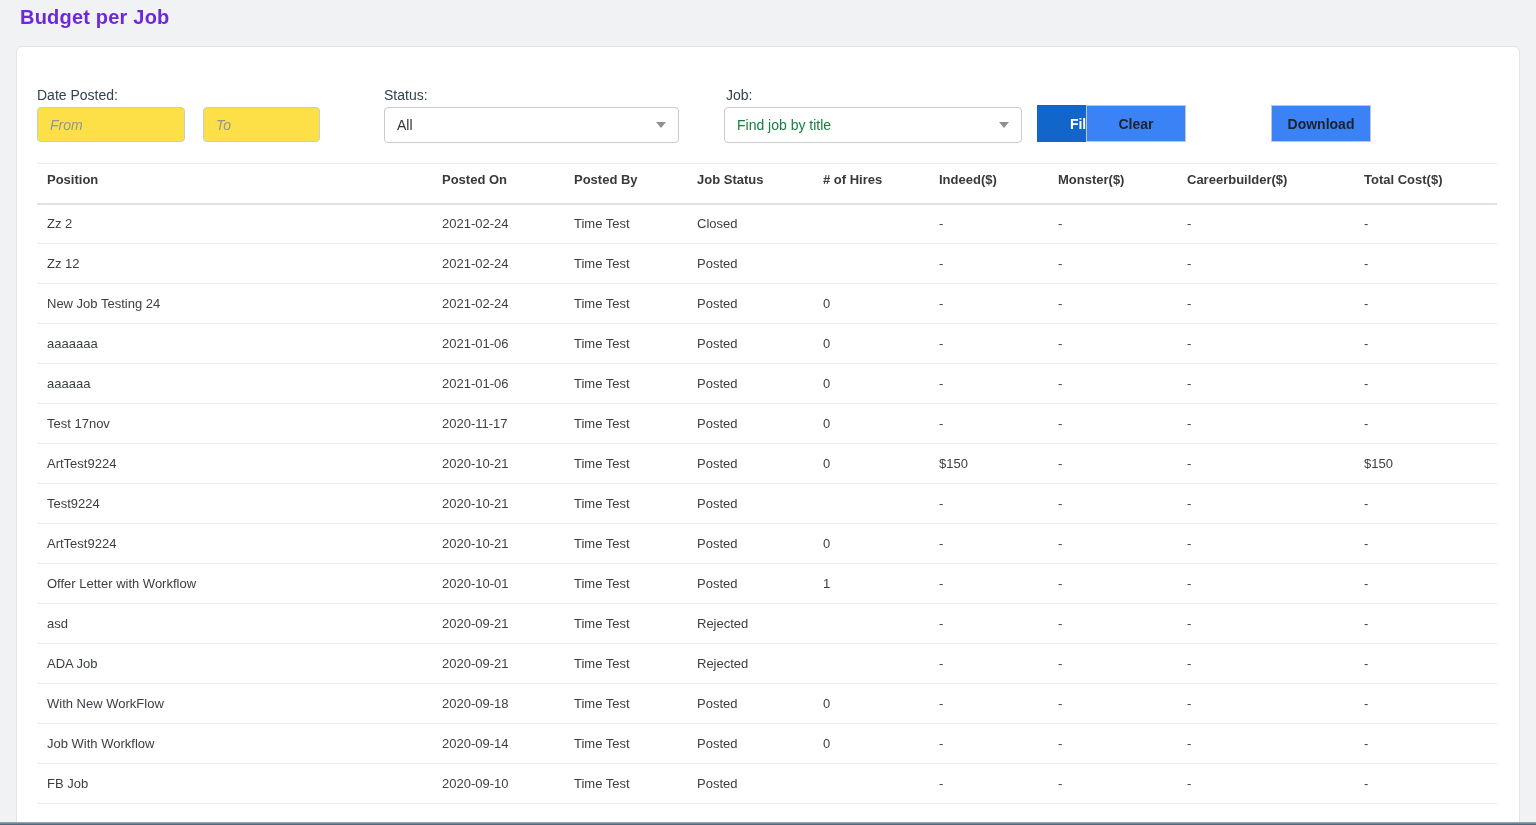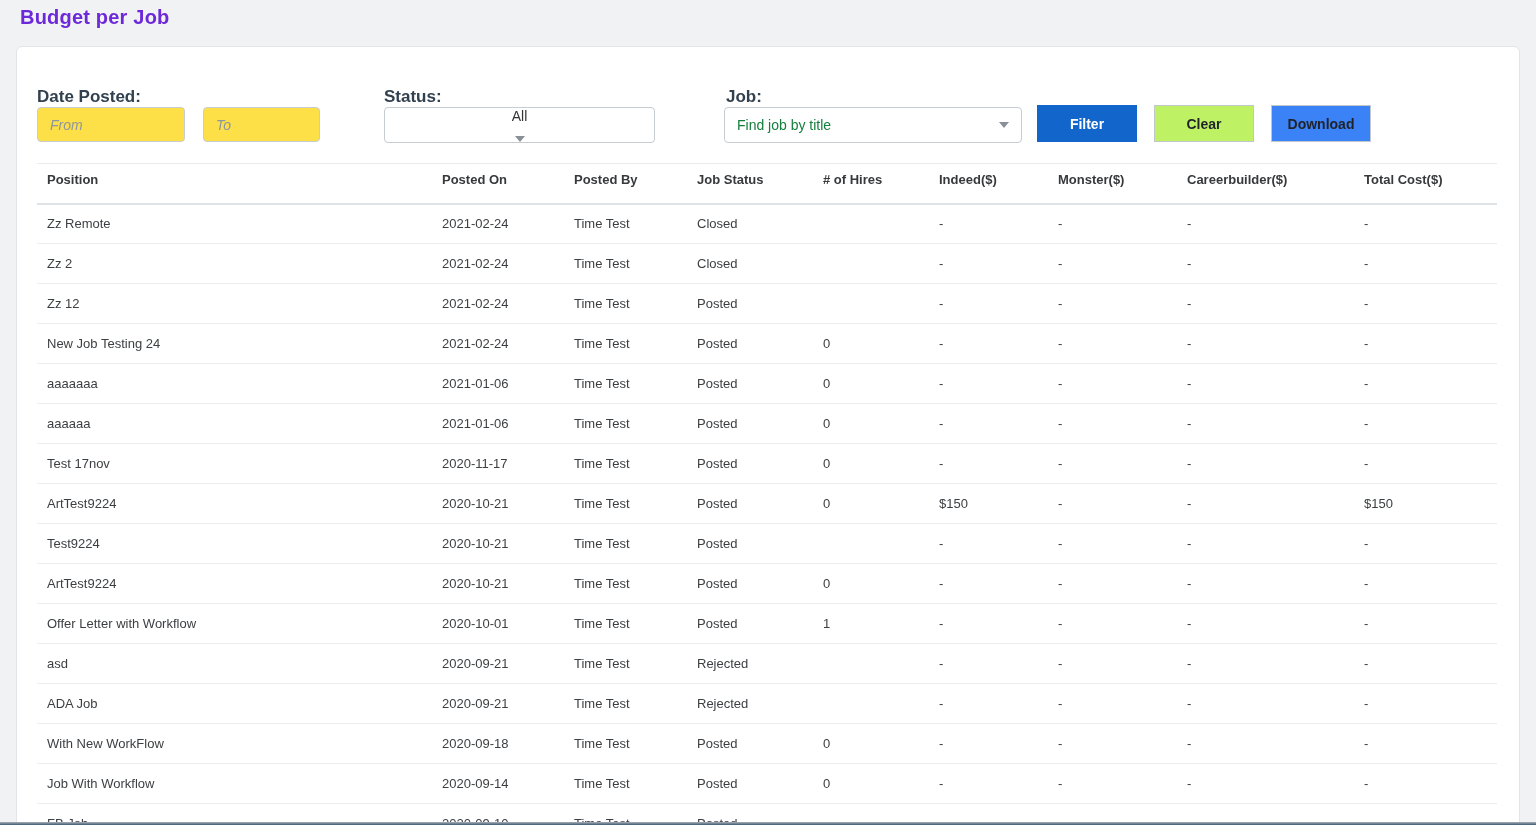--- a/index.html
+++ b/index.html
@@ -17,21 +17,21 @@
   }
   .card {
     position: absolute; left: 16px; top: 46px;
     width: 1504px; height: 860px;
     background: #ffffff;
     border: 1px solid #e2e5e8;
     border-radius: 6px;
   }
   .filter-label {
     position: absolute;
-    font-size: 17px; font-weight: bold; color: #32414f;
+    font-size: 14px; font-weight: normal; color: #32414f;
   }
   .lbl-date   { left: 20px;  top: 40px; }
   .lbl-status { left: 367px; top: 40px; }
   .lbl-job    { left: 709px; top: 40px; }
   .text-input {
     position: absolute; top: 60px; height: 35px;
     border: 1px solid #c7ccd1; border-radius: 4px;
     padding: 0 12px; font-size: 14px; color: #333;
     font-family: "Liberation Sans", sans-serif;
     background: #fde047; outline: none; font-style: italic;
@@ -40,37 +40,37 @@
   .input-from { left: 20px;  width: 148px; }
   .input-to   { left: 174px; width: 117px; margin-left: 12px; }
   .select-box {
     position: absolute; top: 60px; height: 36px;
     border: 1px solid #c7ccd1; border-radius: 4px;
     background: #fff;
     display: flex; align-items: center;
     padding: 0 12px; font-size: 14px;
     cursor: pointer;
   }
-  .sel-status { left: 367px; width: 271px; color: #333; flex-direction: column; }
+  .sel-status { left: 367px; width: 295px; color: #333; }
   .sel-job    { left: 707px; width: 298px; color: #15803d; }
   .select-box .value { flex: 1; overflow: hidden; white-space: nowrap; }
   .caret {
     width: 0; height: 0;
     border-left: 5px solid transparent;
     border-right: 5px solid transparent;
     border-top: 6px solid #8a9097;
   }
   .btn {
     position: absolute; top: 58px; height: 37px; width: 100px;
     border-radius: 0; font-size: 14px; font-weight: bold;
     display: flex; align-items: center; justify-content: center;
     cursor: pointer; font-family: "Liberation Sans", sans-serif;
   }
   .btn-filter   { left: 1020px; background: #1266cb; color: #ffffff; border: 1px solid #1266cb; }
-  .btn-clear    { left: 1137px; background: #bef264; color: #1f2329; border: 1px solid #c2c7cc; }
+  .btn-clear    { left: 1069px; background: #3b82f6; color: #1f2329; border: 1px solid #c2c7cc; }
   .btn-download { left: 1254px; background: #3b82f6; color: #1f2329; border: 1px solid #c2c7cc; }
   table.budget {
     position: absolute; left: 20px; top: 116px;
     width: 1460px;
     border-collapse: collapse;
     table-layout: fixed;
   }
   table.budget th {
     height: 40px; text-align: left; vertical-align: middle;
     padding: 0 0 8px 10px;
@@ -148,31 +148,20 @@
           <th>Job Status</th>
           <th># of Hires</th>
           <th>Indeed($)</th>
           <th>Monster($)</th>
           <th>Careerbuilder($)</th>
           <th>Total Cost($)</th>
         </tr>
     </thead>
     <tbody>
         <tr>
-          <td>Zz Remote</td>
-          <td>2021-02-24</td>
-          <td>Time Test</td>
-          <td>Closed</td>
-          <td></td>
-          <td>-</td>
-          <td>-</td>
-          <td>-</td>
-          <td>-</td>
-        </tr>
-        <tr>
           <td>Zz 2</td>
           <td>2021-02-24</td>
           <td>Time Test</td>
           <td>Closed</td>
           <td></td>
           <td>-</td>
           <td>-</td>
           <td>-</td>
           <td>-</td>
         </tr>

